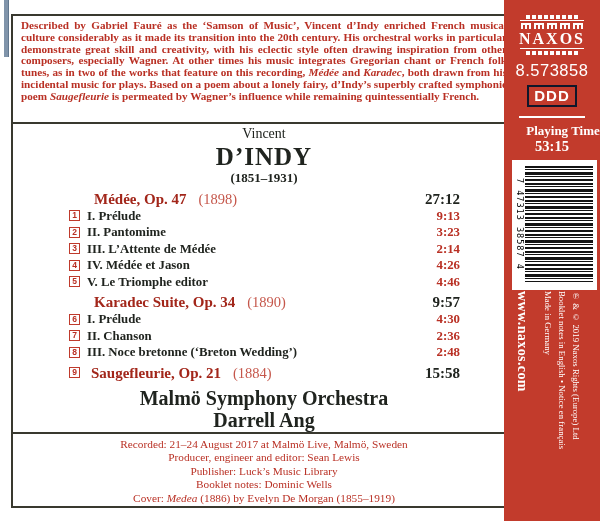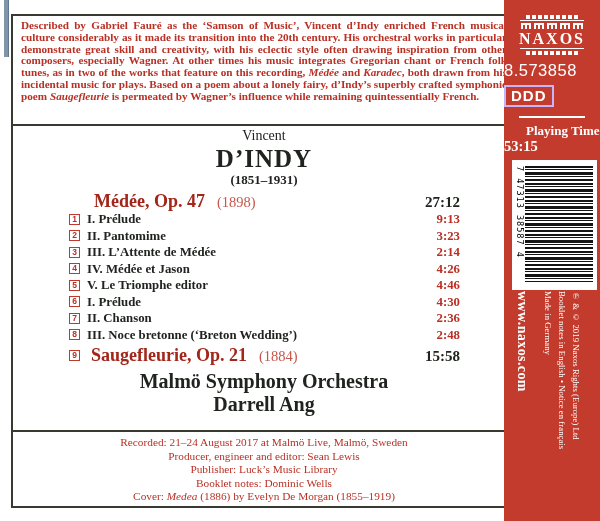--- a/index.html
+++ b/index.html
@@ -47,21 +47,21 @@
   }
   .composer-first{font-size:14px;font-weight:normal;line-height:16px;}
   .composer-last{font-size:25px;font-weight:bold;letter-spacing:1px;line-height:29px;}
   .composer-dates{font-size:13px;font-weight:bold;line-height:14px;margin-bottom:5px;}
   .works{margin:0 55px 0 56px;text-align:left;}
   .work-heading{
     display:flex;align-items:baseline;
     margin-top:3px;line-height:18px;
   }
   .work-heading.no-box{padding-left:25px;}
-  .work-title{color:var(--heading-red);font-weight:bold;font-size:18px;}
+  .work-title{color:var(--heading-red);font-weight:bold;font-size:15px;}
   .work-year{color:var(--year-red);font-size:14.5px;margin-left:12px;}
   .work-duration{margin-left:auto;font-weight:bold;font-size:15px;color:var(--dark-text);}
   .track-row{display:flex;align-items:center;line-height:16.5px;height:16.5px;}
   .no-badge{
     width:11px;height:11px;flex:0 0 11px;
     border:1px solid #bf3a2c;color:var(--text-red);
     font-family:"Liberation Sans",sans-serif;
     font-size:8.5px;font-weight:bold;line-height:9px;
     text-align:center;margin-right:7px;
   }
@@ -75,39 +75,39 @@
     padding-top:4px;
     text-align:center;
     color:var(--text-red);
     font-size:11.3px;
     line-height:13.6px;
   }
   
   .sidebar{
     position:absolute;left:504px;top:0;width:96px;height:521px;
     background:var(--panel-red);
-    color:#fff;text-align:left;
+    color:#fff;text-align:center;
   }
   .naxos-logo{width:66px;margin:15px auto 0 auto;}
   .dentils{display:flex;justify-content:center;gap:2px;}
   .dentils span{width:4px;height:4px;background:#fff;display:block;}
   .logo-line{height:1px;background:#fff;margin:1px 1px 2px 1px;}
   .capitals{display:flex;justify-content:center;gap:3px;margin-bottom:1px;}
   .capitals span{
     display:block;width:10px;height:6px;
     border-top:2px solid #fff;
     background:repeating-linear-gradient(to right,#fff 0 2px,transparent 2px 4px);
   }
   .logo-text{
     font-family:"Liberation Serif",serif;font-weight:bold;
     font-size:16px;letter-spacing:2px;line-height:17px;
   }
   .catalog{font-family:"Liberation Sans",sans-serif;font-size:16.5px;letter-spacing:.5px;margin-top:6px;}
   .ddd{
-    display:inline-block;border:2px solid #c4b5fd;
+    display:inline-block;border:2px solid #0f172a;
     font-family:"Liberation Sans",sans-serif;font-weight:bold;
     font-size:15px;letter-spacing:1px;
     padding:0 5px;margin-top:5px;line-height:18px;
   }
   .side-hr{width:66px;height:2px;background:#fff;margin:9px auto 5px auto;}
   .pt-label{font-weight:bold;font-size:13px;line-height:15px;padding-left:22px;}
   .pt-value{font-weight:bold;font-size:14.5px;line-height:16px;}
   .barcode{
     width:85px;height:130px;background:#fff;
     margin:6px 3px 0 8px;
@@ -175,20 +175,25 @@
         <div class="track-row">
           <span class="no-badge">4</span>
           <span class="track-title">IV. Médée et Jason</span>
           <span class="track-time">4:26</span>
         </div>
         <div class="track-row">
           <span class="no-badge">5</span>
           <span class="track-title">V. Le Triomphe editor</span>
           <span class="track-time">4:46</span>
         </div>
+        <div class="work-heading no-box">
+          <span class="work-title">Karadec Suite, Op. 34</span>
+          <span class="work-year">(1890)</span>
+          <span class="work-duration">9:57</span>
+        </div>
         <div class="track-row">
           <span class="no-badge">6</span>
           <span class="track-title">I. Prélude</span>
           <span class="track-time">4:30</span>
         </div>
         <div class="track-row">
           <span class="no-badge">7</span>
           <span class="track-title">II. Chanson</span>
           <span class="track-time">2:36</span>
         </div>

